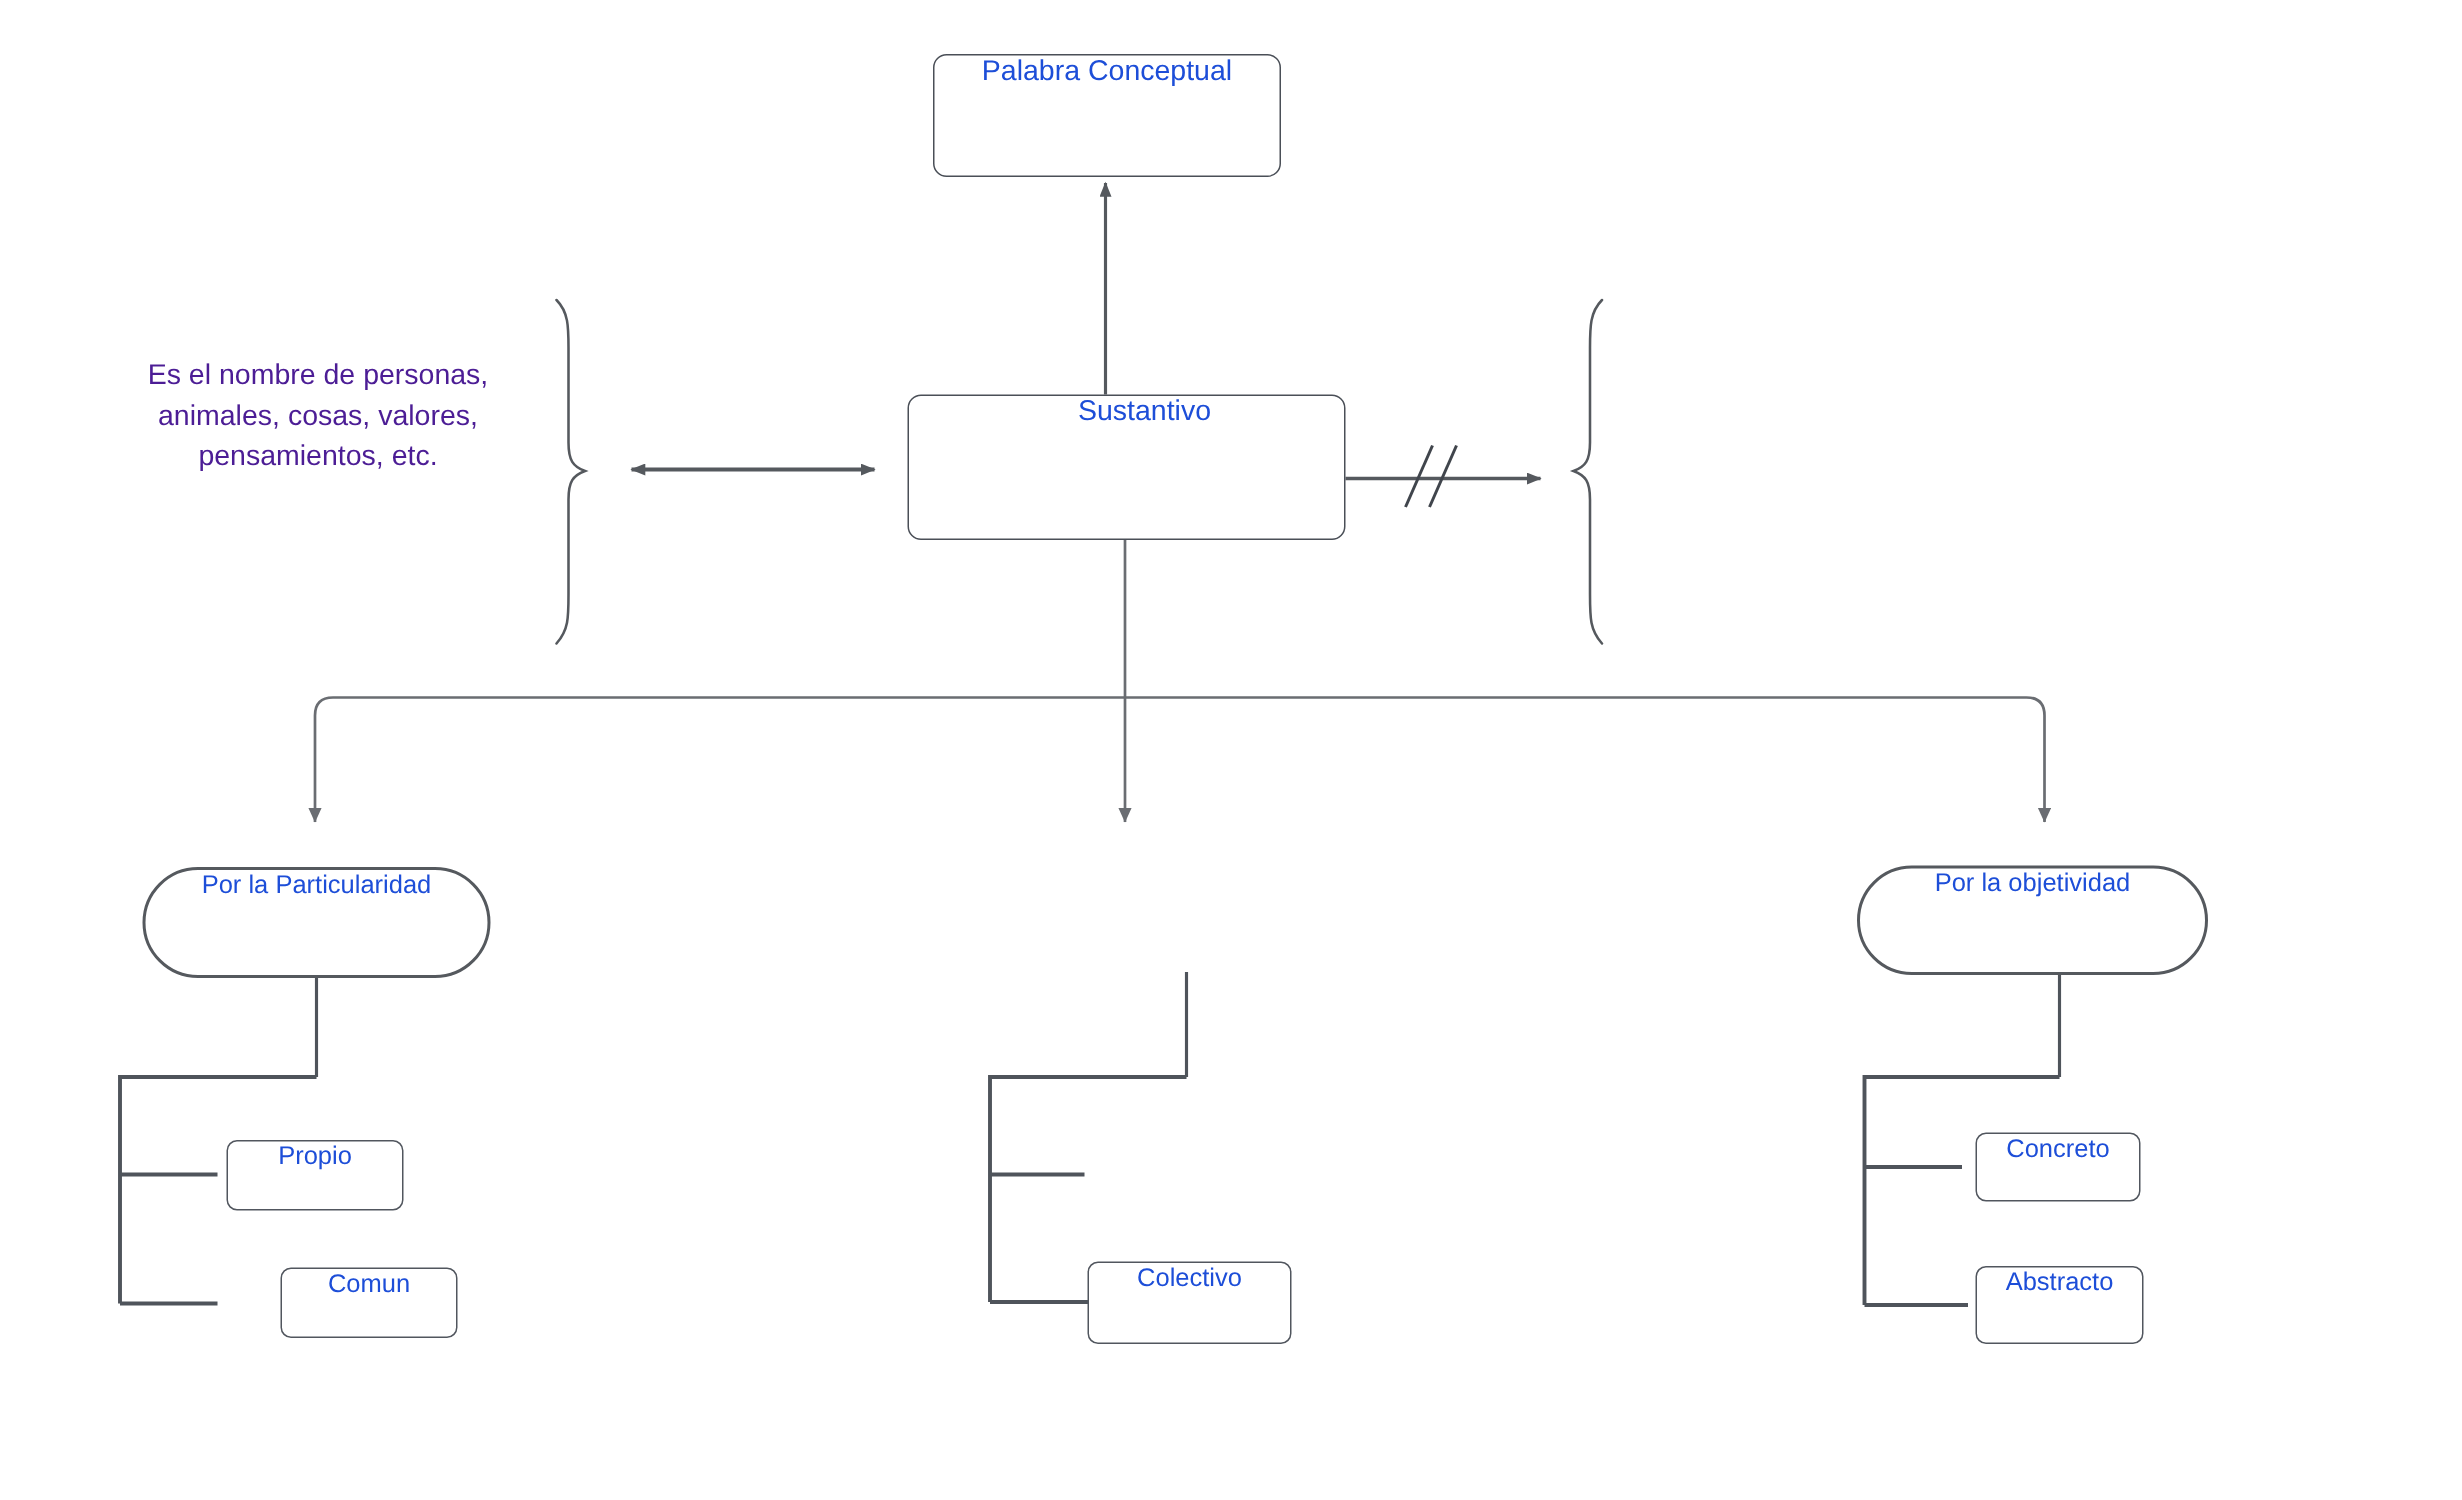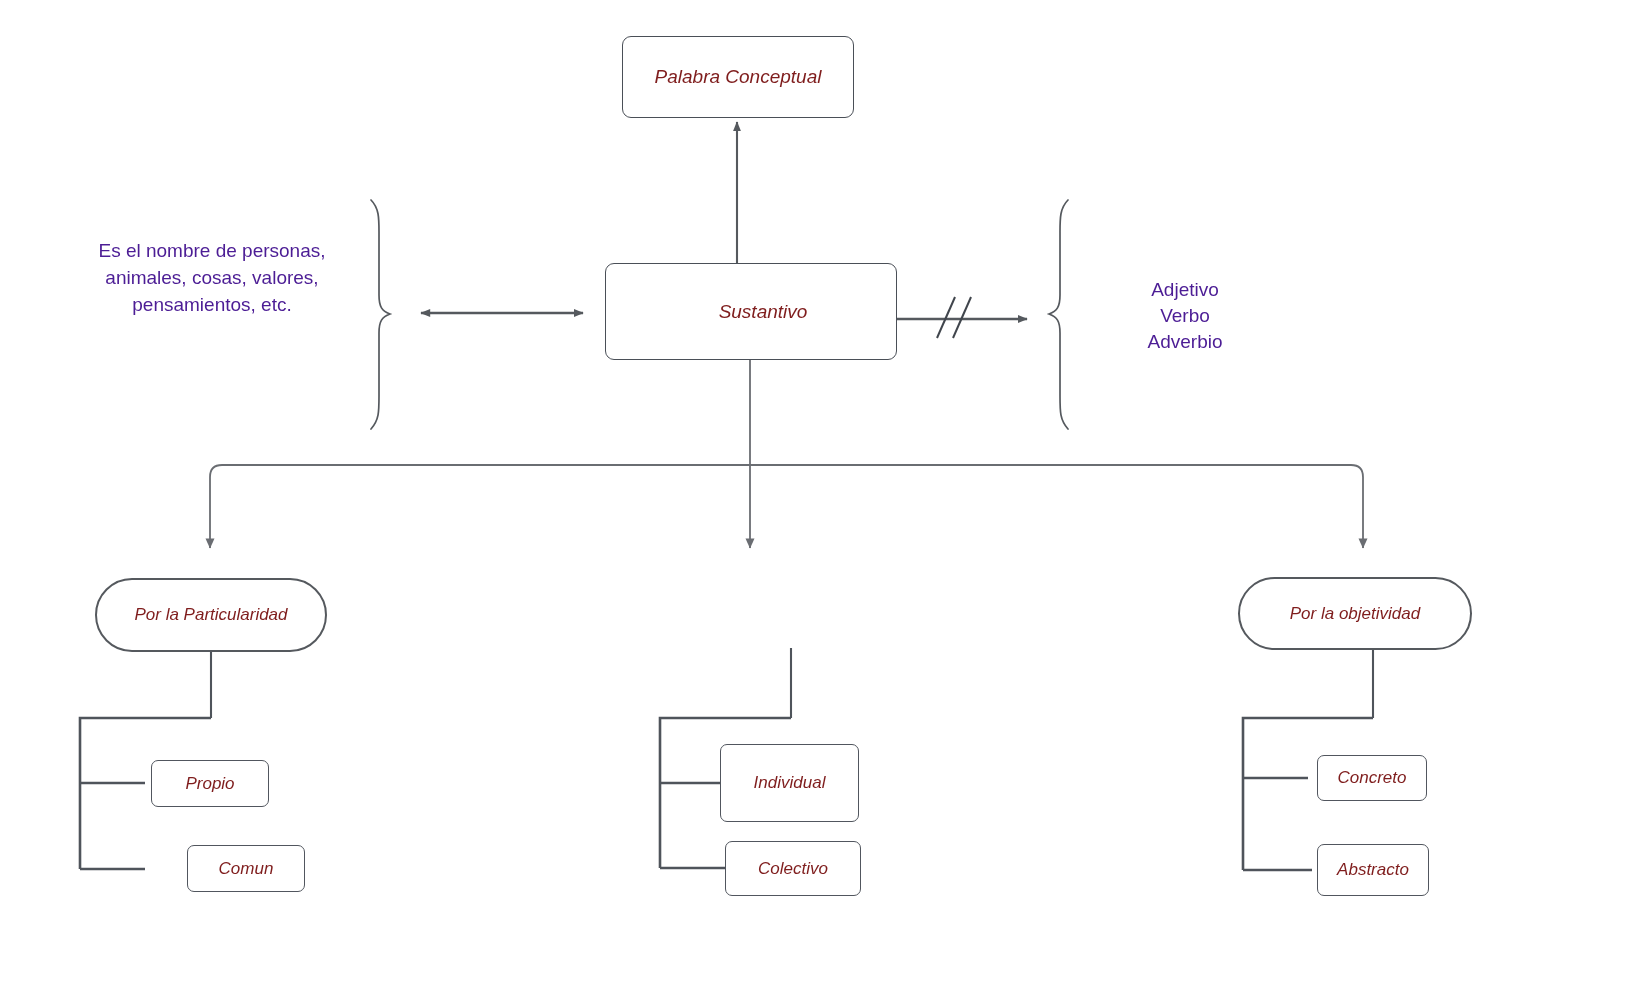--- a/index.html
+++ b/index.html
@@ -23,27 +23,25 @@
   #wires {
     position: absolute;
     left: 0; top: 0;
     width: 1641px;
     height: 1000px;
   }
   .node {
     position: absolute;
     box-sizing: border-box;
     display: flex;
-    align-items: center;
     justify-content: center;
     text-align: center;
     background: #ffffff;
-    color: #7f1d1d;
+    color: #1d4ed8;
     z-index: 5;
-    font-style: italic;
   }
   .rect {
     border: 1.4px solid #4a4f57;
     border-radius: 9px;
   }
   .rect.thin {
     border: 1.2px solid #51565e;
     border-radius: 7px;
   }
   .pill {
@@ -128,45 +126,37 @@
   <div class="node rect" style="left:605px; top:263px; width:292px; height:97px; font-size:19px;padding-left:24px;">
     <span>Sustantivo</span>
   </div>
 
   <div class="label" style="left:62px; top:238px; width:300px; font-size:19px;">
     <div>Es el nombre de personas,</div>
     <div>animales, cosas, valores,</div>
     <div>pensamientos, etc.</div>
   </div>
 
-  <div class="label" style="left:1085px; top:277px; width:200px; font-size:19px; line-height:1.38;">
-    <div>Adjetivo</div>
-    <div>Verbo</div>
-    <div>Adverbio</div>
-  </div>
 
   <div class="node pill" style="left:95px; top:578px; width:232px; height:74px; font-size:17px;">
     <span>Por la Particularidad</span>
   </div>
 
 
   <div class="node pill" style="left:1238px; top:577px; width:234px; height:73px; font-size:17px;">
     <span>Por la objetividad</span>
   </div>
 
   <div class="node rect thin" style="left:151px; top:760px; width:118px; height:47px; font-size:17px;">
     <span>Propio</span>
   </div>
   <div class="node rect thin" style="left:151px; top:845px; width:118px; height:47px; font-size:17px;margin-left:36px;">
     <span>Comun</span>
   </div>
 
-  <div class="node rect thin" style="left:720px; top:744px; width:139px; height:78px; font-size:17px;">
-    <span>Individual</span>
-  </div>
   <div class="node rect thin" style="left:725px; top:841px; width:136px; height:55px; font-size:17px;">
     <span>Colectivo</span>
   </div>
 
   <div class="node rect thin" style="left:1317px; top:755px; width:110px; height:46px; font-size:17px;">
     <span>Concreto</span>
   </div>
   <div class="node rect thin" style="left:1317px; top:844px; width:112px; height:52px; font-size:17px;">
     <span>Abstracto</span>
   </div>

